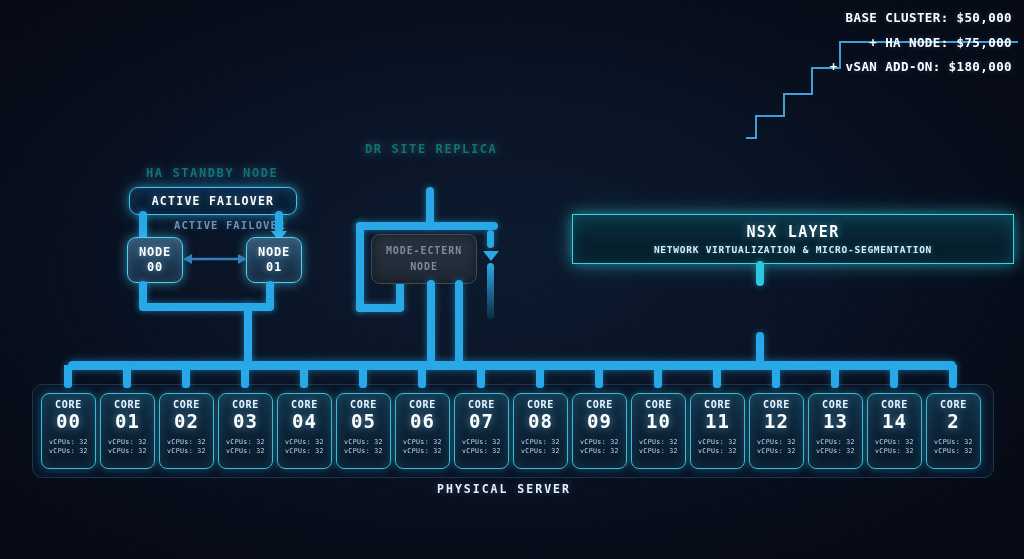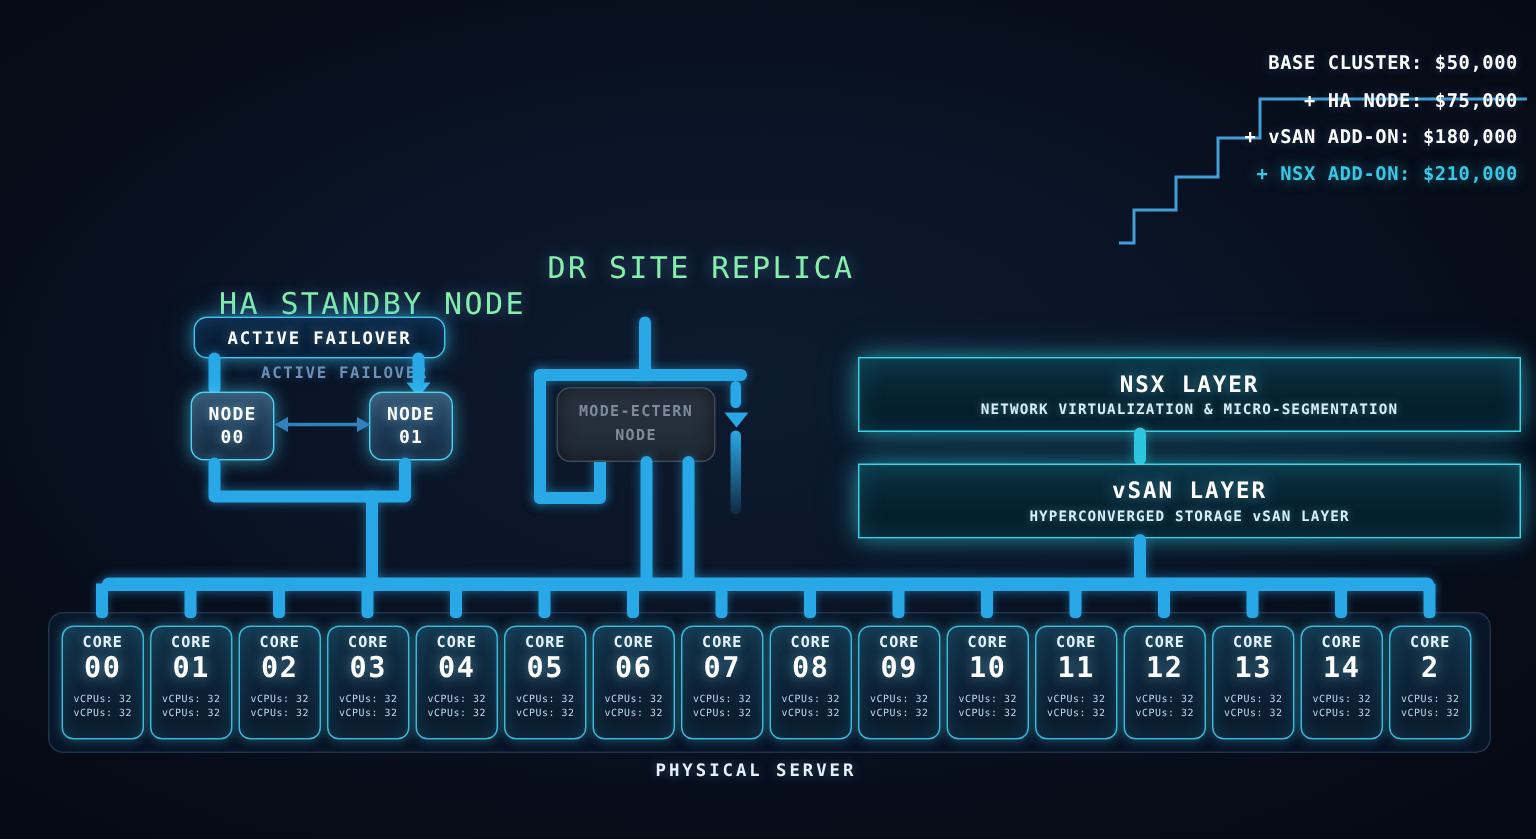--- a/index.html
+++ b/index.html
@@ -3,38 +3,38 @@
 <meta charset="utf-8">
 <style>
   html,body{margin:0;padding:0;background:#060a14;}
   body{
     width:1024px;height:559px;position:relative;overflow:hidden;
     font-family:"DejaVu Sans Mono","Liberation Mono",monospace;
     background:
       radial-gradient(ellipse 700px 380px at 48% 46%, #0d1b2e 0%, #0a1426 45%, #070d1a 75%, #060a14 100%);
     color:#e8f2fb;
   }
-  .stage{position:absolute;inset:0;margin-top:24px;}
+  .stage{position:absolute;inset:0;}
 
   
   #cost-ladder{position:absolute;left:746px;top:6px;width:272px;height:140px;}
   #cost-ladder .rows{position:absolute;right:6px;top:0;text-align:right;}
   .cost-row{
     font-size:12.5px;letter-spacing:.4px;color:#ffffff;
     line-height:24.5px;white-space:nowrap;font-weight:700;
     text-shadow:0 0 7px rgba(120,180,255,.30);
   }
   .cost-row.accent{color:#35c9e6;text-shadow:0 0 9px rgba(53,201,230,.55);}
   .cost-row .amt{color:inherit;}
   #ladder-svg{position:absolute;left:0;top:0;}
 
   
   .caption{
-    position:absolute;font-size:20px;font-weight:400;letter-spacing:1.6px;
-    color:#86efac;text-shadow:0 0 10px rgba(110,190,255,.45);white-space:nowrap;
+    position:absolute;font-size:12px;font-weight:700;letter-spacing:1.6px;
+    color:#0f766e;text-shadow:0 0 10px rgba(110,190,255,.45);white-space:nowrap;
   }
   #ha-caption{left:146px;top:166px;}
   #dr-caption{left:365px;top:142px;}
 
   
   .banner{
     position:absolute;border-radius:9px;
     border:1.6px solid #3fc6ef;
     background:linear-gradient(180deg,#0c2540 0%,#07192e 100%);
     box-shadow:0 0 10px rgba(63,198,239,.55),0 0 22px rgba(40,150,220,.25),inset 0 0 12px rgba(30,120,190,.30);
@@ -126,21 +126,20 @@
 <div class="stage">
 
   <div id="cost-ladder">
     <svg id="ladder-svg" width="272" height="140">
       <polyline points="0,132 10,132 10,110 38,110 38,88 66,88 66,62 94,62 94,36 272,36" fill="none" stroke="#3f9fd6" stroke-width="2"></polyline>
     </svg>
     <div class="rows" id="cost-rows">
         <div class="cost-row"><span>BASE CLUSTER: </span><span class="amt">$50,000</span></div>
         <div class="cost-row"><span>+ HA NODE: </span><span class="amt">$75,000</span></div>
         <div class="cost-row"><span>+ vSAN ADD-ON: </span><span class="amt">$180,000</span></div>
-        <div class="cost-row accent"><span>+ NSX ADD-ON: </span><span class="amt">$210,000</span></div>
       </div>
   </div>
 
   <div class="caption" id="ha-caption">HA STANDBY NODE</div>
   <div class="banner" id="ha-banner">
     <span>ACTIVE FAILOVER</span>
   </div>
   <div class="dim-label" id="ha-sub-label">ACTIVE FAILOVER</div>
 
   <div class="wire r" style="left:139px;top:211px;width:8px;height:28px;"></div>
@@ -192,24 +191,20 @@
   <div style="position:absolute;left:487px;top:263px;width:7px;height:56px;border-radius:4px;background:linear-gradient(180deg,#29a8e8 0%,rgba(41,168,232,.12) 100%);"></div>
 
   <div class="wire r" style="left:427px;top:280px;width:8px;height:85px;"></div>
   <div class="wire r" style="left:455px;top:280px;width:8px;height:85px;"></div>
 
   <div class="layer" id="nsx-layer">
     <div class="t">NSX LAYER</div>
     <div class="s">NETWORK VIRTUALIZATION &amp; MICRO-SEGMENTATION</div>
   </div>
   <div class="wire teal r" style="left:756px;top:261px;width:8px;height:25px;"></div>
-  <div class="layer" id="vsan-layer">
-    <div class="t">vSAN LAYER</div>
-    <div class="s">HYPERCONVERGED STORAGE vSAN LAYER</div>
-  </div>
   <div class="wire r" style="left:756px;top:332px;width:8px;height:33px;"></div>
 
   <div id="main-bus" style="position: absolute; left: 68px; top: 361px; width: 888px; height: 9px; border-radius: 5px; background: rgb(41, 168, 232); box-shadow: rgba(41, 168, 232, 0.55) 0px 0px 8px;"></div>
 
   <div id="core-container">
     <div id="core-row">
         <div class="core">
           <div class="lbl">CORE</div>
           <div class="num">00</div>
           <div class="meta">vCPUs: 32</div>

